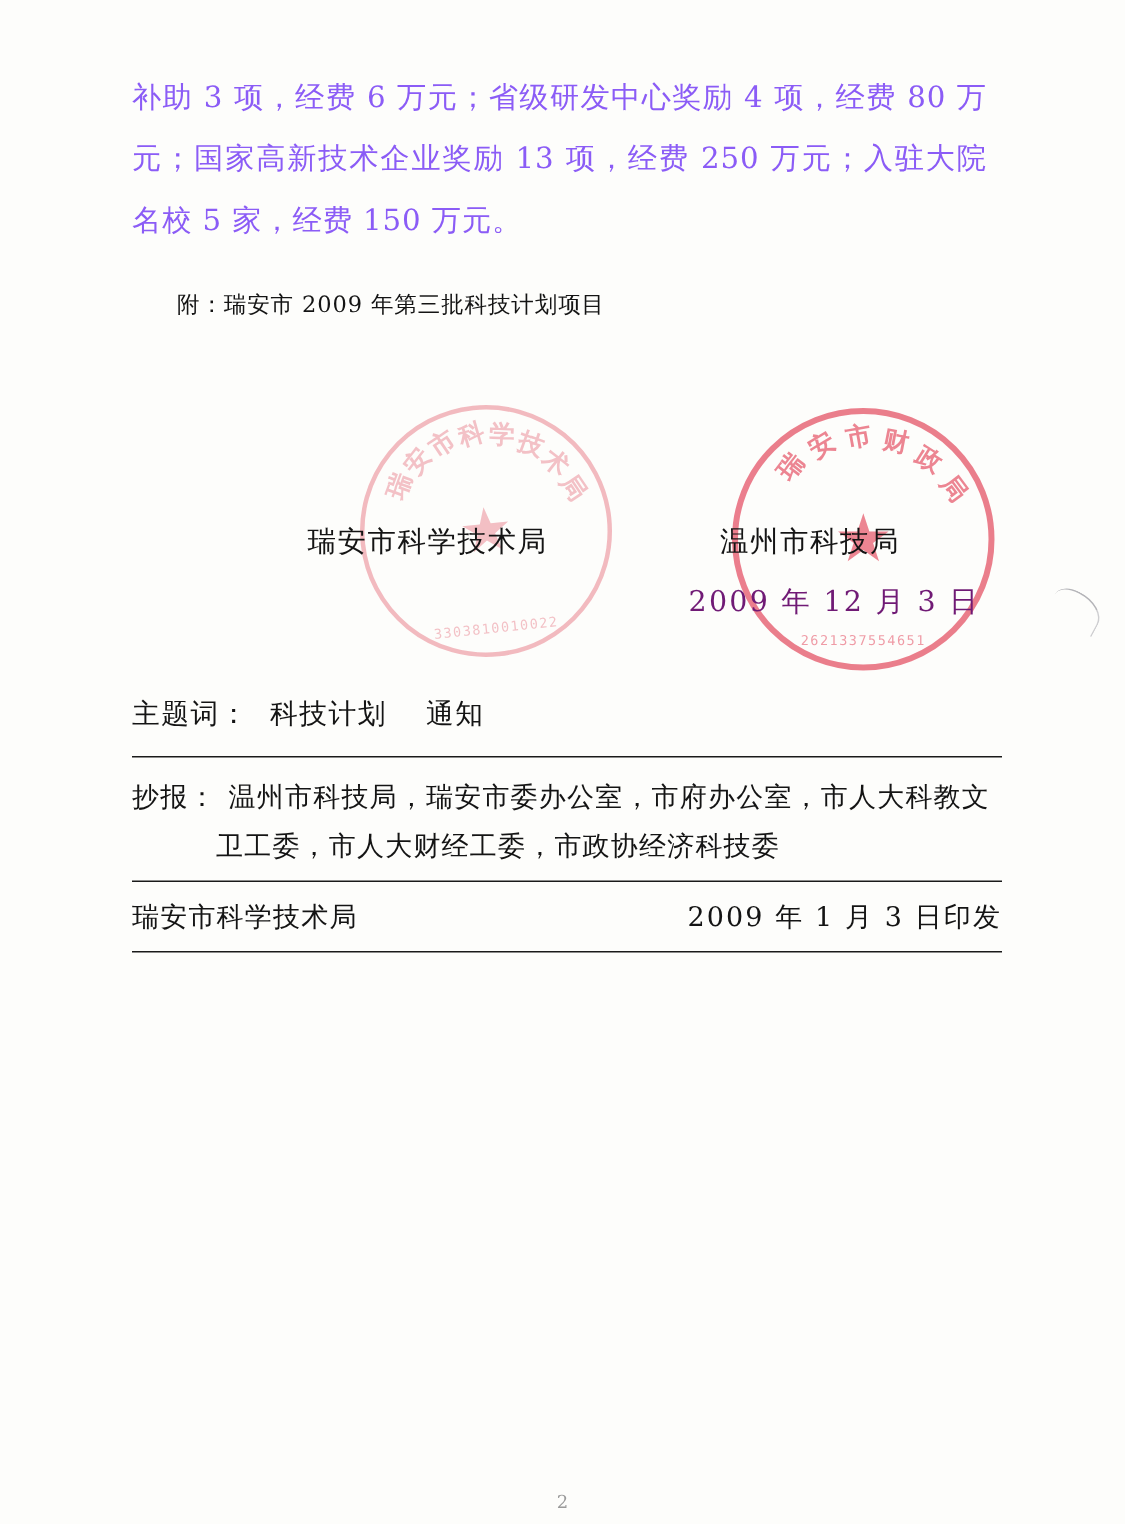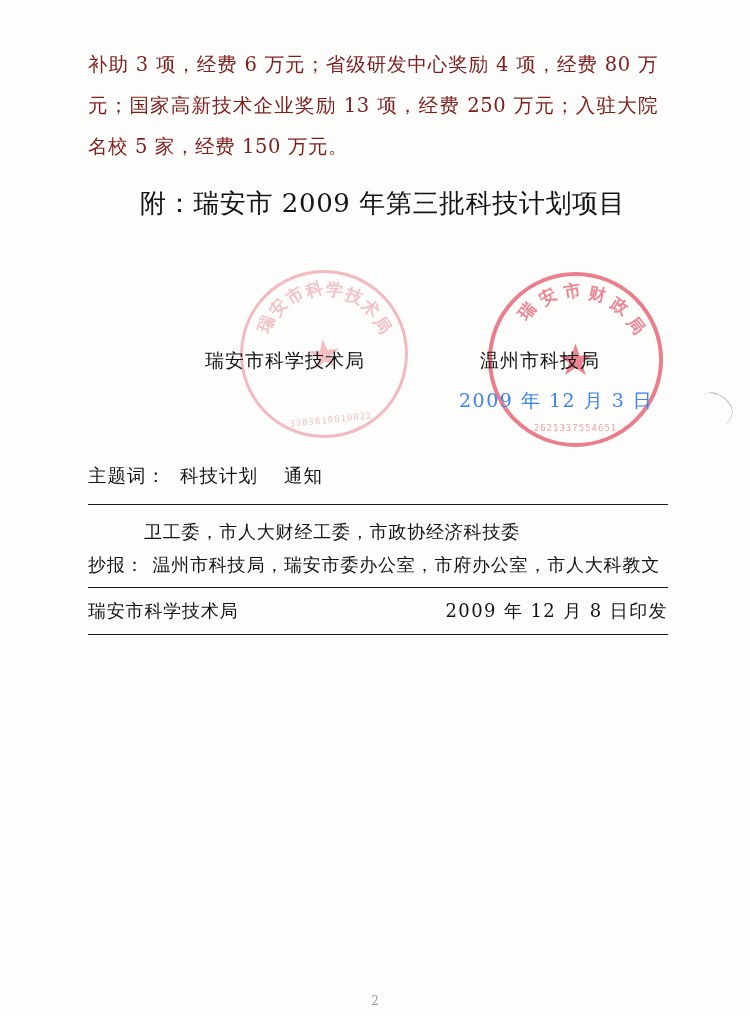--- a/index.html
+++ b/index.html
@@ -28,24 +28,24 @@
     left: 88px;
     top: 44px;
     width: 570px;
   }
   .para {
     font-size: 19.5px;
     line-height: 41px;
     letter-spacing: 0.6px;
     text-align: justify;
     text-justify: inter-character;
-    color: #7f1d1d;
+    color: #8b5cf6;
   }
   .attach {
-    font-size: 26px;
+    font-size: 15px;
     line-height: 41px;
     letter-spacing: 0.6px;
     text-indent: 2em;
     margin-top: 16px;
     color: #141414;
   }
 
   
   .sign-area {
     position: absolute;
@@ -71,21 +71,21 @@
     letter-spacing: 1px;
     color: #141414;
     white-space: nowrap;
   }
   .sign-date {
     position: absolute;
     left: 459px;
     top: 138px;
     font-size: 19px;
     letter-spacing: 1.5px;
-    color: #3b82f6;
+    color: #701a75;
     white-space: nowrap;
   }
 
   
   .seal {
     position: absolute;
     border-radius: 50%;
     border: 3px solid rgba(226, 80, 100, 0.72);
     box-sizing: border-box;
     opacity: 0.78;
@@ -267,31 +267,31 @@
 
   <div class="footer-block">
 
     <div class="kw-line">
       <span>主题词：</span><span class="kw-val">科技计划</span><span class="kw-val2">通知</span>
     </div>
 
     <div class="rule"></div>
 
     <div class="dist">
-      <div class="dist-row dist-cont">卫工委，市人大财经工委，市政协经济科技委</div>
       <div class="dist-row">
         <span class="lbl">抄报：</span><span>温州市科技局，瑞安市委办公室，市府办公室，市人大科教文</span>
       </div>
+      <div class="dist-row dist-cont">卫工委，市人大财经工委，市政协经济科技委</div>
     </div>
 
 
     <div class="rule"></div>
 
     <div class="issuer-row">
       <span class="left">瑞安市科学技术局</span>
-      <span class="right">2009 年 12 月 8 日印发</span>
+      <span class="right">2009 年 1 月 3 日印发</span>
     </div>
 
     <div class="rule"></div>
   </div>
 
   <div class="page-number">2</div>
 </div>
 
 </body></html>

